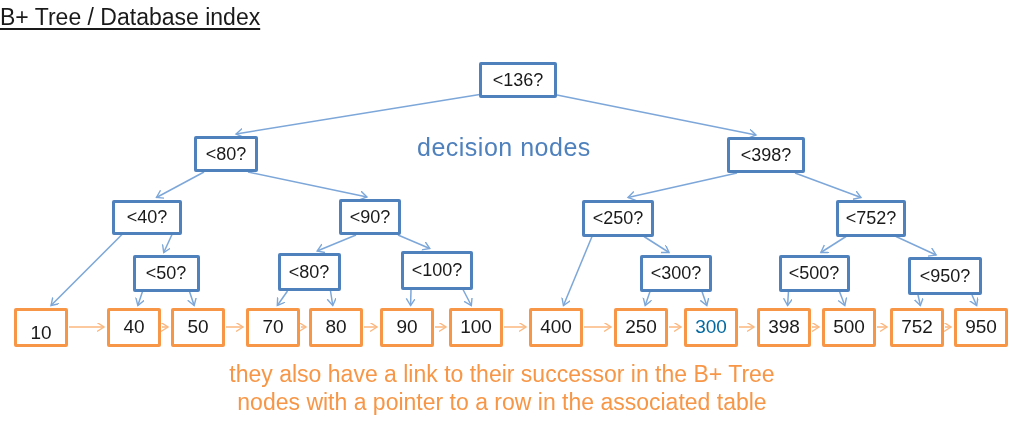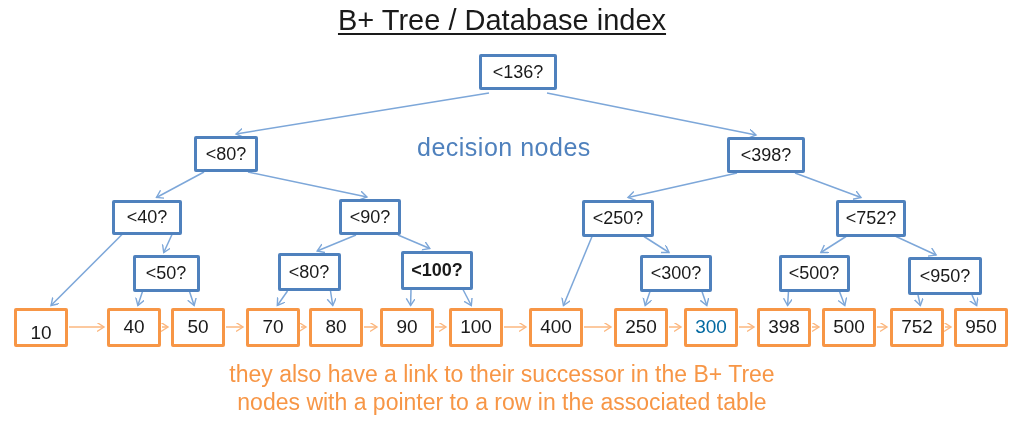--- a/index.html
+++ b/index.html
@@ -1,20 +1,20 @@
 <!DOCTYPE html>
 <html><head>
 <meta charset="utf-8">
 <style>
   html, body { margin: 0; padding: 0; background: #ffffff; }
   body { width: 1024px; height: 424px; font-family: "Liberation Sans", sans-serif; }
   .stage { position: relative; width: 1024px; height: 424px; overflow: hidden; background: #ffffff; }
   .page-title {
     position: absolute; top: 4px; left: 0; width: 1004px;
-    text-align: center; font-size: 29px; color: #1a1a1a;
+    font-size: 23px; color: #1a1a1a;
     text-decoration: underline; text-underline-offset: 3px;
   }
   svg.connector-layer { position: absolute; left: 0; top: 0; }
   .node {
     position: absolute; box-sizing: border-box; background: #ffffff;
     display: flex; align-items: center; justify-content: center;
     color: #1a1a1a; border-radius: 2px;
   }
   .node.decision { font-size: 18px; }
   .node.leaf { font-size: 19px; }
@@ -81,21 +81,21 @@
         <line x1="584" y1="327" x2="611" y2="327" stroke="#fbb77f" stroke-width="1.5" marker-end="url(#arrow-orange)"></line>
         <line x1="669" y1="327" x2="681" y2="327" stroke="#fbb77f" stroke-width="1.5" marker-end="url(#arrow-orange)"></line>
         <line x1="739" y1="327" x2="754" y2="327" stroke="#fbb77f" stroke-width="1.5" marker-end="url(#arrow-orange)"></line>
         <line x1="812" y1="327" x2="819" y2="327" stroke="#fbb77f" stroke-width="1.5" marker-end="url(#arrow-orange)"></line>
         <line x1="877" y1="327" x2="887" y2="327" stroke="#fbb77f" stroke-width="1.5" marker-end="url(#arrow-orange)"></line>
         <line x1="945" y1="327" x2="951" y2="327" stroke="#fbb77f" stroke-width="1.5" marker-end="url(#arrow-orange)"></line>
       </g>
   </svg>
 
   <div>
-      <div class="node decision" style="left: 479px; top: 54px; width: 78px; height: 36px; border: 3px solid rgb(79, 129, 189); color: rgb(26, 26, 26);">
+      <div class="node decision" style="left: 479px; top: 62px; width: 78px; height: 36px; border: 3px solid rgb(79, 129, 189); color: rgb(26, 26, 26);">
         <span>&lt;136?</span>
       </div>
       <div class="node decision" style="left: 194px; top: 136px; width: 64px; height: 36px; border: 3px solid rgb(79, 129, 189); color: rgb(26, 26, 26);">
         <span>&lt;80?</span>
       </div>
       <div class="node decision" style="left: 727px; top: 137px; width: 78px; height: 36px; border: 3px solid rgb(79, 129, 189); color: rgb(26, 26, 26);">
         <span>&lt;398?</span>
       </div>
       <div class="node decision" style="left: 112px; top: 199.5px; width: 70px; height: 35px; border: 3px solid rgb(79, 129, 189); color: rgb(26, 26, 26);">
         <span>&lt;40?</span>
@@ -108,21 +108,21 @@
       </div>
       <div class="node decision" style="left: 836px; top: 199.5px; width: 70px; height: 37px; border: 3px solid rgb(79, 129, 189); color: rgb(26, 26, 26);">
         <span>&lt;752?</span>
       </div>
       <div class="node decision" style="left: 132.5px; top: 254.5px; width: 67px; height: 37px; border: 3px solid rgb(79, 129, 189); color: rgb(26, 26, 26);">
         <span>&lt;50?</span>
       </div>
       <div class="node decision" style="left: 277.5px; top: 253px; width: 63px; height: 38px; border: 3px solid rgb(79, 129, 189); color: rgb(26, 26, 26);">
         <span>&lt;80?</span>
       </div>
-      <div class="node decision" style="left: 401px; top: 250.5px; width: 72px; height: 39px; border: 3px solid rgb(79, 129, 189); color: rgb(26, 26, 26); font-weight: bold;">
+      <div class="node decision" style="left: 401px; top: 250.5px; width: 72px; height: 39px; border: 3px solid rgb(79, 129, 189); color: rgb(26, 26, 26);">
         <span>&lt;100?</span>
       </div>
       <div class="node decision" style="left: 640px; top: 254.5px; width: 72px; height: 37px; border: 3px solid rgb(79, 129, 189); color: rgb(26, 26, 26);">
         <span>&lt;300?</span>
       </div>
       <div class="node decision" style="left: 778.5px; top: 254.5px; width: 71px; height: 37px; border: 3px solid rgb(79, 129, 189); color: rgb(26, 26, 26);">
         <span>&lt;500?</span>
       </div>
       <div class="node decision" style="left: 908px; top: 257px; width: 74px; height: 38px; border: 3px solid rgb(79, 129, 189); color: rgb(26, 26, 26);">
         <span>&lt;950?</span>

